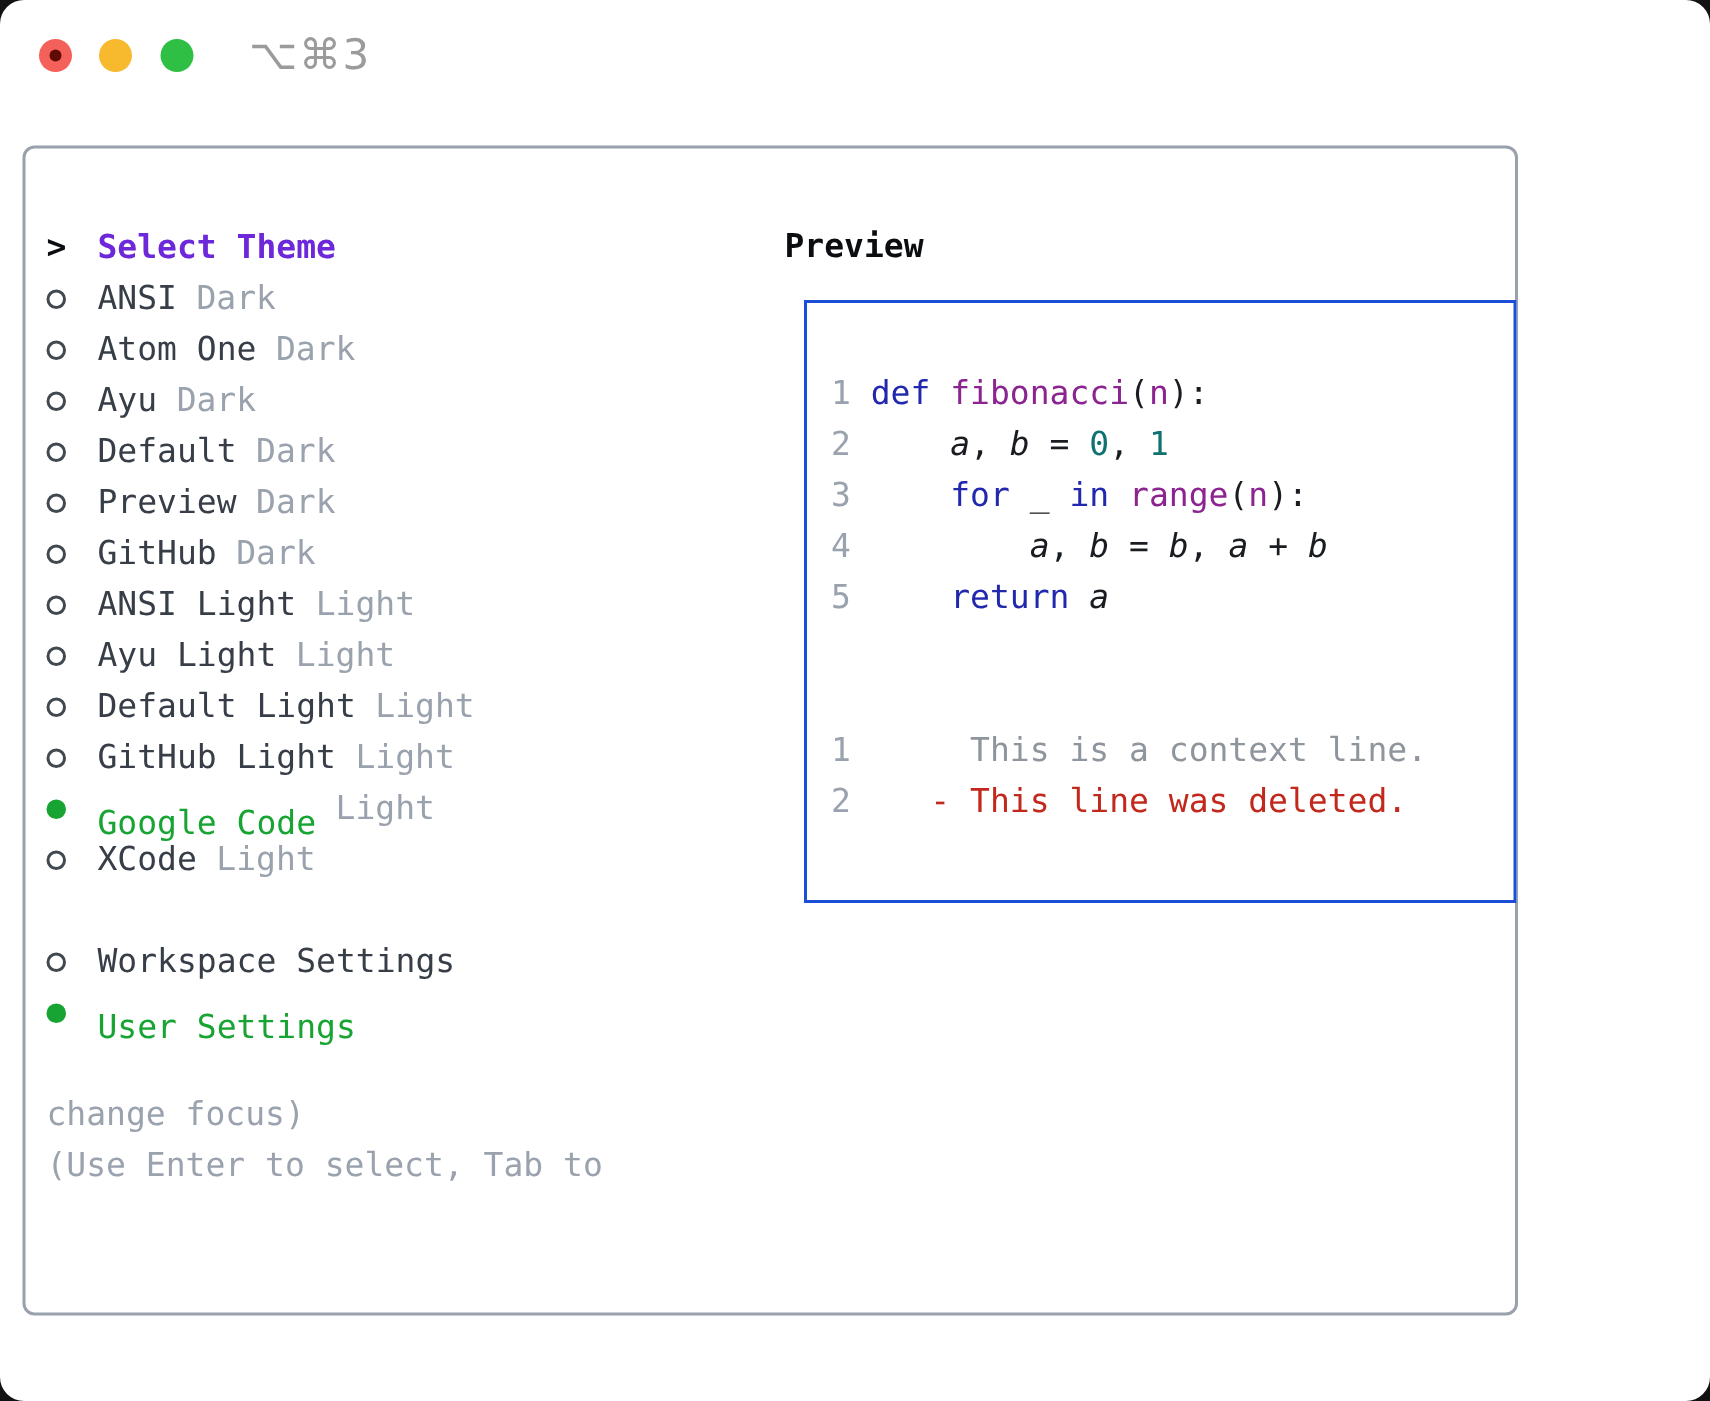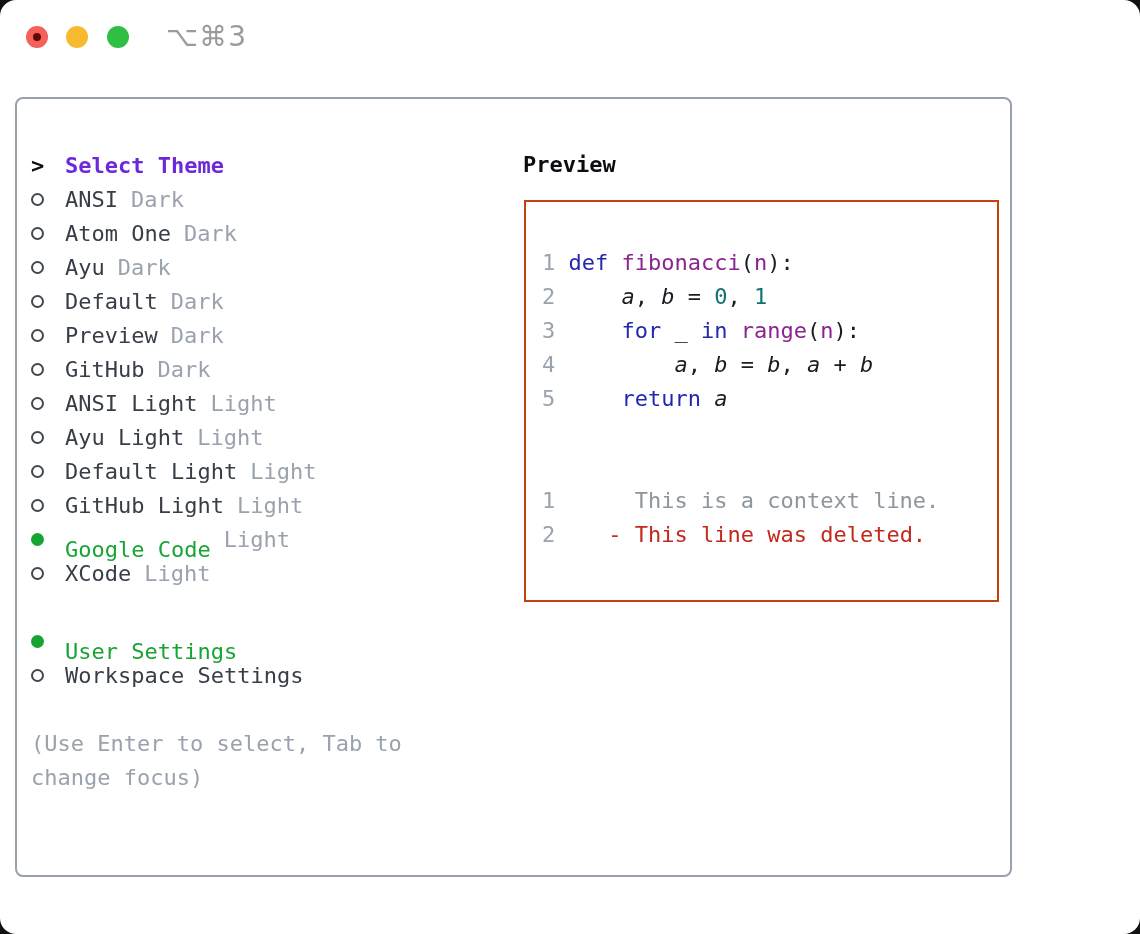--- a/index.html
+++ b/index.html
@@ -35,22 +35,22 @@
   .t-name.sel{color:#18a433;margin-top:20px;}
   .t-variant{color:#9aa2ad;margin-left:13px;}
   .t-apply{color:#14171a;}
   .t-hint{color:#9aa2ad;}
   
   .preview-title{
     position:absolute;left:506px;top:49px;height:34px;line-height:34px;
     font-size:22px;font-weight:bold;color:#0b0d10;
   }
   .preview-box{
-    position:absolute;left:507px;top:101px;width:471px;height:398px;
-    border:2px solid #c2410c;background:#ffffff;box-sizing:content-box;
+    position:absolute;left:519px;top:101px;width:471px;height:398px;
+    border:2px solid #1d4ed8;background:#ffffff;box-sizing:content-box;
   }
   .code{padding:44px 0 0 16px;font-size:22px;}
   .code-line{height:34px;line-height:34px;white-space:pre;}
   .c-lineno{color:#9aa2ad;}
   .c-kw{color:#2128ad;}
   .c-fn{color:#8b2390;}
   .c-num{color:#0f7270;}
   .c-var{color:#191c20;font-style:italic;}
   .c-plain{color:#191c20;}
   .c-ctx{color:#8f959d;}
@@ -85,27 +85,27 @@
           <div class="row"><span class="marker"><span class="radio"></span></span><span class="t-name">GitHub</span><span class="t-variant">Dark</span></div>
           <div class="row"><span class="marker"><span class="radio"></span></span><span class="t-name">ANSI Light</span><span class="t-variant">Light</span></div>
           <div class="row"><span class="marker"><span class="radio"></span></span><span class="t-name">Ayu Light</span><span class="t-variant">Light</span></div>
           <div class="row"><span class="marker"><span class="radio"></span></span><span class="t-name">Default Light</span><span class="t-variant">Light</span></div>
           <div class="row"><span class="marker"><span class="radio"></span></span><span class="t-name">GitHub Light</span><span class="t-variant">Light</span></div>
           <div class="row"><span class="marker"><span class="radio sel"></span></span><span class="t-name sel">Google Code</span><span class="t-variant">Light</span></div>
           <div class="row"><span class="marker"><span class="radio"></span></span><span class="t-name">XCode</span><span class="t-variant">Light</span></div>
         </div>
       <div class="row"></div>
       <div id="apply-list">
+          <div class="row"><span class="marker"><span class="radio"></span></span><span class="t-name">Workspace Settings</span></div>
           <div class="row"><span class="marker"><span class="radio sel"></span></span><span class="t-name sel">User Settings</span></div>
-          <div class="row"><span class="marker"><span class="radio"></span></span><span class="t-name">Workspace Settings</span></div>
         </div>
       <div class="row"></div>
       <div id="hint-block">
+          <div class="row t-hint">change focus)</div>
           <div class="row t-hint">(Use Enter to select, Tab to</div>
-          <div class="row t-hint">change focus)</div>
         </div>
     </div>
 
     <div class="preview-title">Preview</div>
 
     <div class="preview-box">
       <div class="code" id="code-block">
           <div class="code-line"><span class="c-lineno">1 </span><span class="c-kw">def</span><span class="c-plain"> </span><span class="c-fn">fibonacci</span><span class="c-plain">(</span><span class="c-fn">n</span><span class="c-plain">):</span></div>
           <div class="code-line"><span class="c-lineno">2 </span><span class="c-plain">    </span><span class="c-var">a</span><span class="c-plain">, </span><span class="c-var">b</span><span class="c-plain"> = </span><span class="c-num">0</span><span class="c-plain">, </span><span class="c-num">1</span></div>
           <div class="code-line"><span class="c-lineno">3 </span><span class="c-plain">    </span><span class="c-kw">for</span><span class="c-plain"> _ </span><span class="c-kw">in</span><span class="c-plain"> </span><span class="c-fn">range</span><span class="c-plain">(</span><span class="c-fn">n</span><span class="c-plain">):</span></div>

